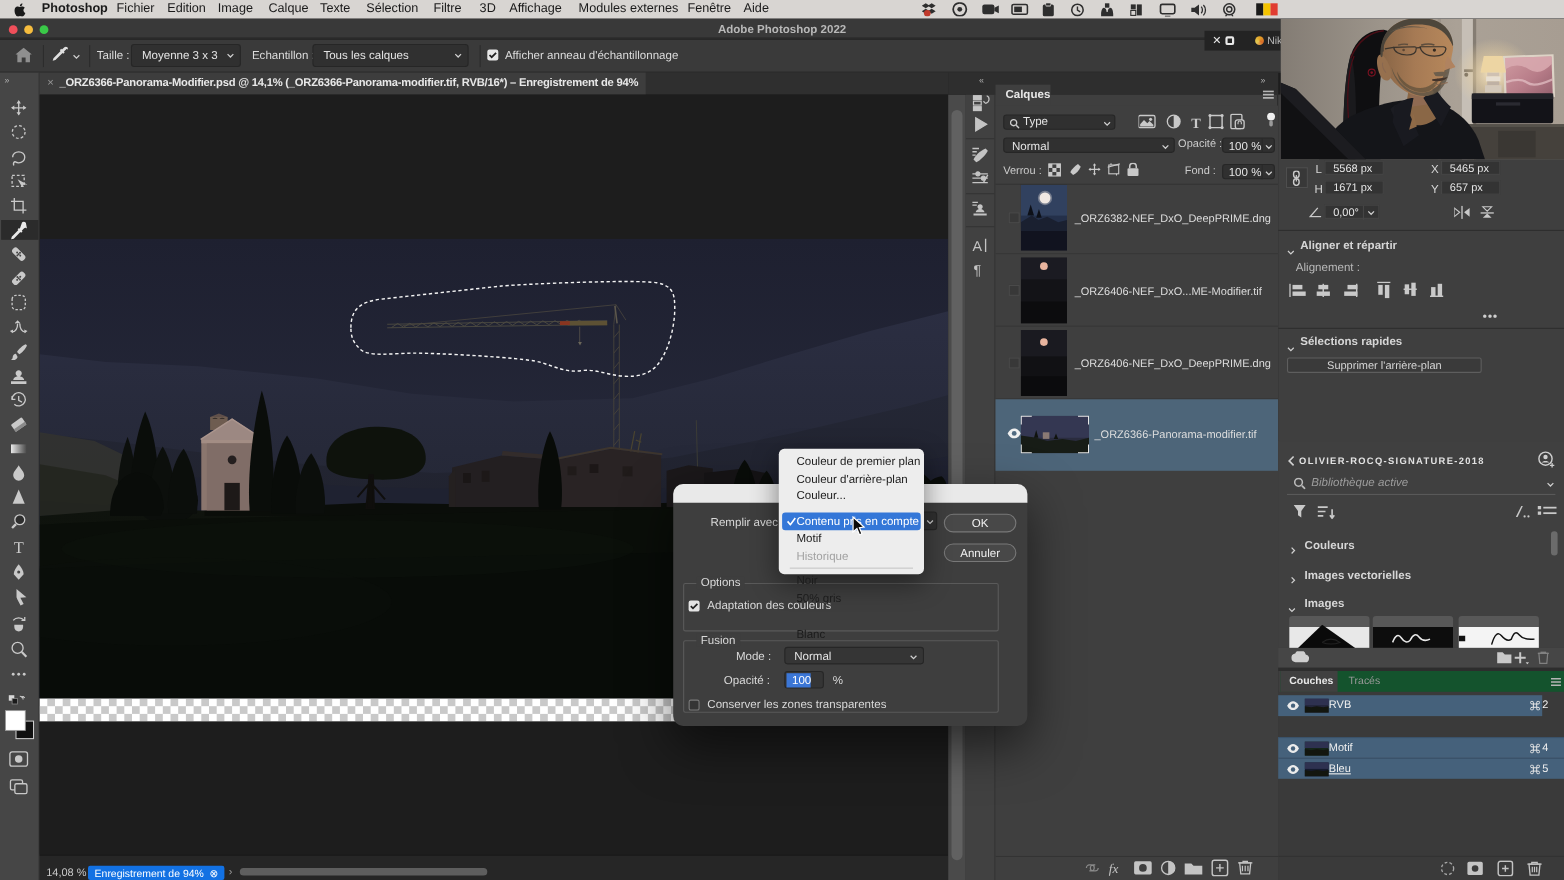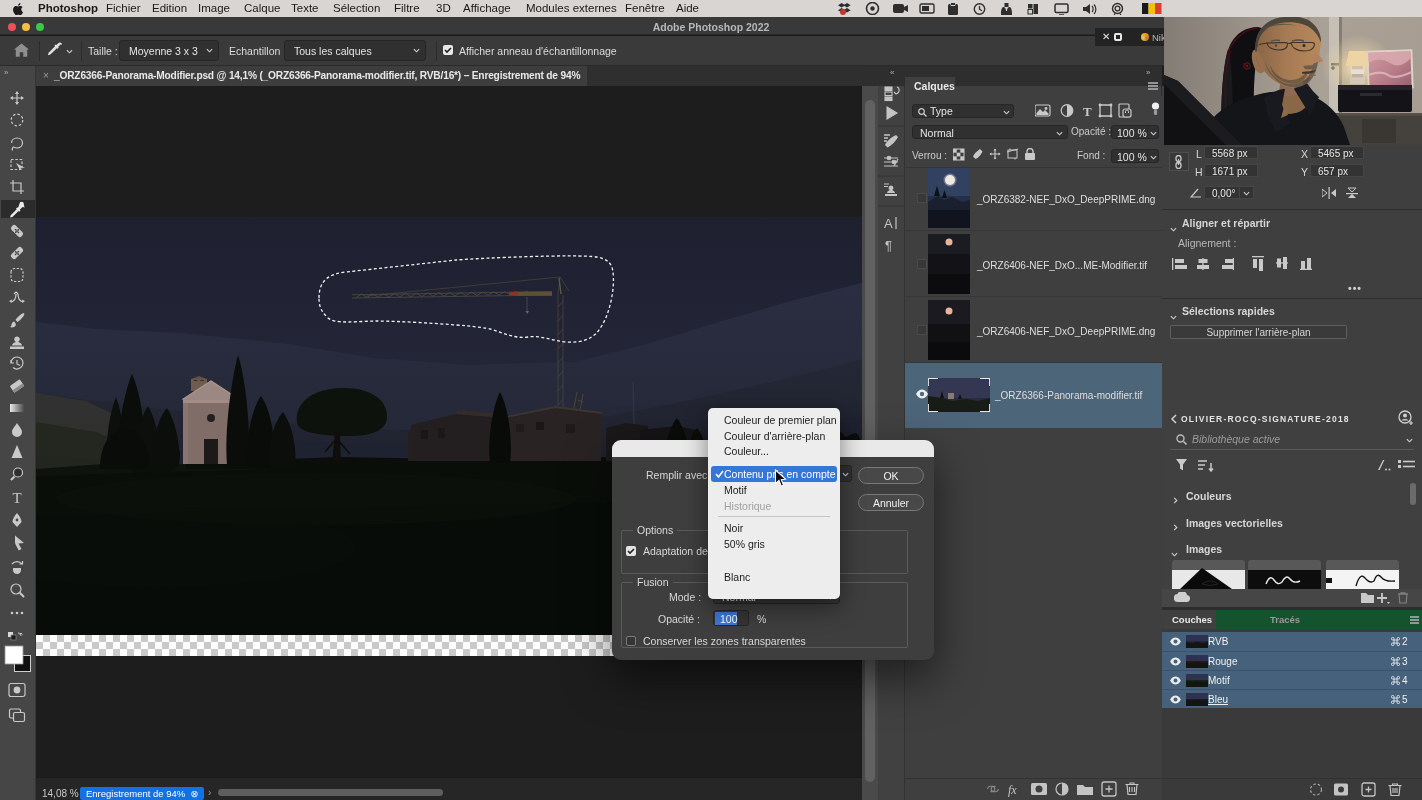--- a/index.html
+++ b/index.html
@@ -846,56 +846,41 @@
               <path d="M0 2 h10 M3 2 v-1.2 h4 V2" stroke="#c9c9c9" stroke-width="1.1" fill="none"></path>
             </g>
           </g>
         </svg>
   </div>
   <div class="abs" style="left:0;top:521px;width:260px;height:3px;background:#2d2d2d;"></div>
 
   <div class="abs" style="left:2px;top:524px;width:260px;height:19px;background:#14532d;">
     <div class="abs" style="left:0;top:0;width:52px;height:19px;background:#404040;"></div>
     <span class="abs" style="left:8px;top:4px;color:#e8e8e8;font-size:9.5px;font-weight:bold;">Couches</span>
-    <span class="abs" style="left:62px;top:4px;color:#9a9a9a;font-size:9.5px;font-weight:bold;margin-left:44px;">Tracés</span>
+    <span class="abs" style="left:62px;top:4px;color:#9a9a9a;font-size:9.5px;font-weight:normal;">Tracés</span>
     <svg class="abs" style="left:246px;top:6px" width="10" height="8" viewBox="0 0 10 8">
           <path d="M0 1h9M0 4h9M0 7h9" stroke="#b5b5b5" stroke-width="1.4"></path>
         </svg>
   </div>
 
   <div class="abs" style="left:0;top:543px;width:260px;height:171px;background:#3a3a3a;font-size:10px;color:#f0f0f0;">
-    <div class="abs chrow" style="left:0;top:3px;width:260px;height:19px;background:#45617b;">
+    <div class="abs chrow" style="left:0;top:3px;width:240px;height:19px;background:#45617b;">
           <svg class="abs" style="left:7px;top:5px" width="13" height="9" viewBox="0 0 14 10">
             <path d="M1 5 C3 1.5 5 0.5 7 0.5 S11 1.5 13 5 C11 8.5 9 9.5 7 9.5 S3 8.5 1 5Z" fill="#ececec"></path>
             <circle cx="7" cy="5" r="2.2" fill="#45617b"></circle>
           </svg>
           <svg class="abs" style="left:24px;top:3px" width="22" height="13">
             <rect width="22" height="13" fill="#23253a"></rect>
             <rect width="22" height="6" fill="#2e3150"></rect>
             <path d="M0 7 l6 1 5 -1 6 1 5 -1 v6 H0z" fill="#13160f"></path>
           </svg>
           <span class="abs" style="left:46px;top:4px;">RVB</span>
           <span class="abs cmdk" style="left:240px;top:4px;"><svg class="abs" style="left:-11px;top:1px" width="9" height="9" viewBox="0 0 9 9">
               <path d="M3 3 h3 v3 h-3 z M3 3 H1.8 A1.3 1.3 0 1 1 3 1.8 Z M6 3 V1.8 A1.3 1.3 0 1 1 7.2 3 Z M6 6 h1.2 A1.3 1.3 0 1 1 6 7.2 Z M3 6 v1.2 A1.3 1.3 0 1 1 1.8 6 Z" fill="none" stroke="#e8e8e8" stroke-width="0.9"></path>
             </svg>2</span>
-        </div>
-    <div class="abs chrow" style="left:0;top:22px;width:260px;height:19px;background:#45617b;border-top:1px solid #3a526a;">
-          <svg class="abs" style="left:7px;top:5px" width="13" height="9" viewBox="0 0 14 10">
-            <path d="M1 5 C3 1.5 5 0.5 7 0.5 S11 1.5 13 5 C11 8.5 9 9.5 7 9.5 S3 8.5 1 5Z" fill="#ececec"></path>
-            <circle cx="7" cy="5" r="2.2" fill="#45617b"></circle>
-          </svg>
-          <svg class="abs" style="left:24px;top:3px" width="22" height="13">
-            <rect width="22" height="13" fill="#2a1518"></rect>
-            <rect width="22" height="6" fill="#2e3150"></rect>
-            <path d="M0 7 l6 1 5 -1 6 1 5 -1 v6 H0z" fill="#13160f"></path>
-          </svg>
-          <span class="abs" style="left:46px;top:4px;">Rouge</span>
-          <span class="abs cmdk" style="left:240px;top:4px;"><svg class="abs" style="left:-11px;top:1px" width="9" height="9" viewBox="0 0 9 9">
-              <path d="M3 3 h3 v3 h-3 z M3 3 H1.8 A1.3 1.3 0 1 1 3 1.8 Z M6 3 V1.8 A1.3 1.3 0 1 1 7.2 3 Z M6 6 h1.2 A1.3 1.3 0 1 1 6 7.2 Z M3 6 v1.2 A1.3 1.3 0 1 1 1.8 6 Z" fill="none" stroke="#e8e8e8" stroke-width="0.9"></path>
-            </svg>3</span>
         </div>
     <div class="abs chrow" style="left:0;top:41px;width:260px;height:19px;background:#45617b;border-top:1px solid #3a526a;">
           <svg class="abs" style="left:7px;top:5px" width="13" height="9" viewBox="0 0 14 10">
             <path d="M1 5 C3 1.5 5 0.5 7 0.5 S11 1.5 13 5 C11 8.5 9 9.5 7 9.5 S3 8.5 1 5Z" fill="#ececec"></path>
             <circle cx="7" cy="5" r="2.2" fill="#45617b"></circle>
           </svg>
           <svg class="abs" style="left:24px;top:3px" width="22" height="13">
             <rect width="22" height="13" fill="#15251a"></rect>
             <rect width="22" height="6" fill="#2e3150"></rect>
             <path d="M0 7 l6 1 5 -1 6 1 5 -1 v6 H0z" fill="#13160f"></path>
@@ -976,21 +961,21 @@
   </div>
   <span class="abs" style="left:46px;top:173px;">Opacité :</span>
   <div class="dd" style="left:101px;top:170px;width:36px;height:16px;background:#353535;">
         <div style="position:absolute;left:1px;top:1px;width:22px;height:13px;background:#3b76d6;color:#fff;padding:1px 0 0 5px;">100</div>
       </div>
   <span class="abs" style="left:145px;top:173px;">%</span>
   <div class="abs" style="left:14px;top:196px;width:10px;height:10px;background:#353535;border:1px solid #7a7a7a;border-radius:2px;"></div>
   <span class="abs" style="left:31px;top:195px;">Conserver les zones transparentes</span>
 </div>
 
-<div class="abs" id="popup" style="left:708px;top:408px;width:132px;height:191px;background:#ededed;border-radius:5px;box-shadow:0 8px 24px rgba(0,0,0,0.45);font-size:10.5px;color:#1c1c1c;">
+<div class="abs" id="popup" style="left:708px;top:408px;width:132px;height:114px;background:#ededed;border-radius:5px;box-shadow:0 8px 24px rgba(0,0,0,0.45);font-size:10.5px;color:#1c1c1c;">
   <span class="abs" style="left:16px;top:6px;">Couleur de premier plan</span>
   <span class="abs" style="left:16px;top:21.5px;">Couleur d'arrière-plan</span>
   <span class="abs" style="left:16px;top:37px;text-align:center;">Couleur...</span>
   <div class="abs" style="left:3px;top:58px;width:126px;height:16px;background:#3477d8;border-radius:3px;color:#fff;">
     <svg class="abs" style="left:4px;top:4px" width="9" height="8" viewBox="0 0 9 8">
           <path d="M1 4l2.5 3 4.5-6" stroke="#fff" fill="none" stroke-width="1.5"></path>
         </svg>
     <span class="abs" style="left:13px;top:2px;">Contenu pris en compte</span>
   </div>
   <span class="abs" style="left:16px;top:76px;">Motif</span>

